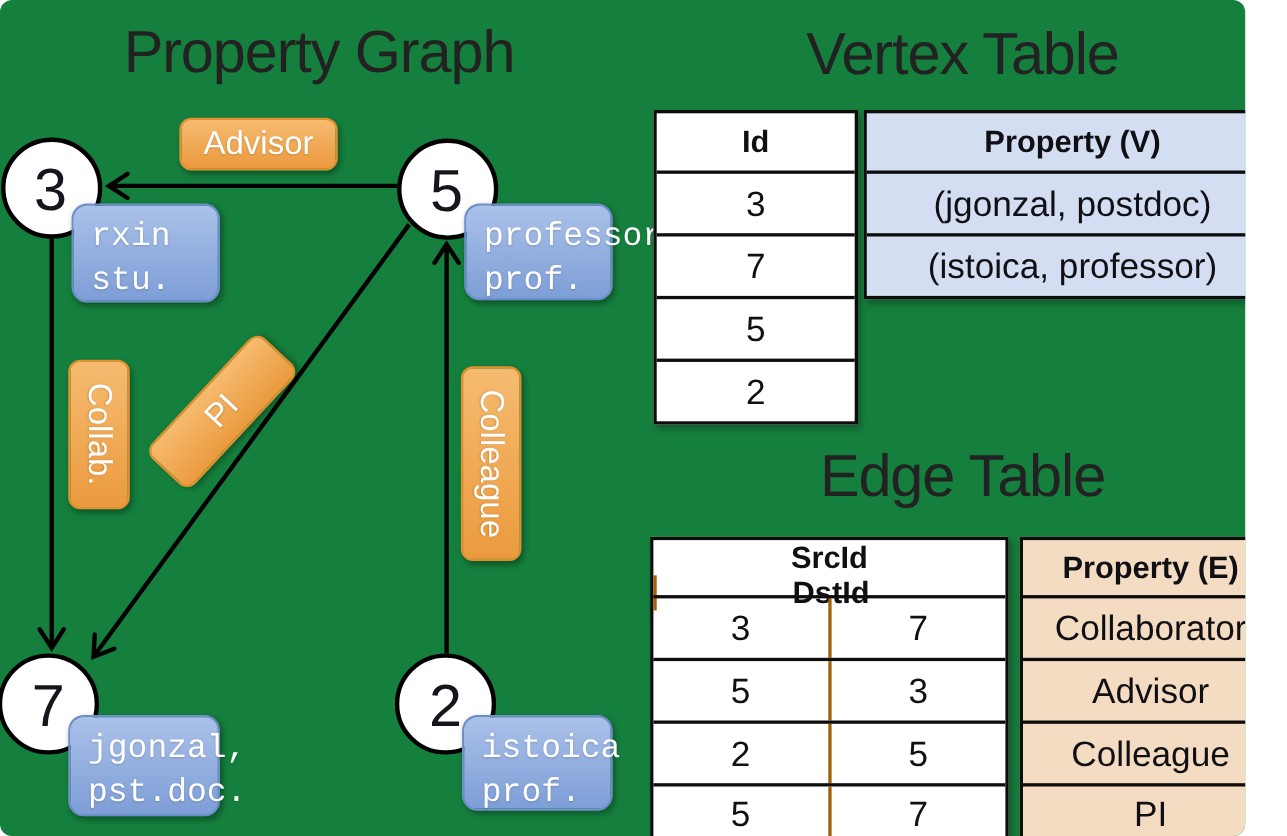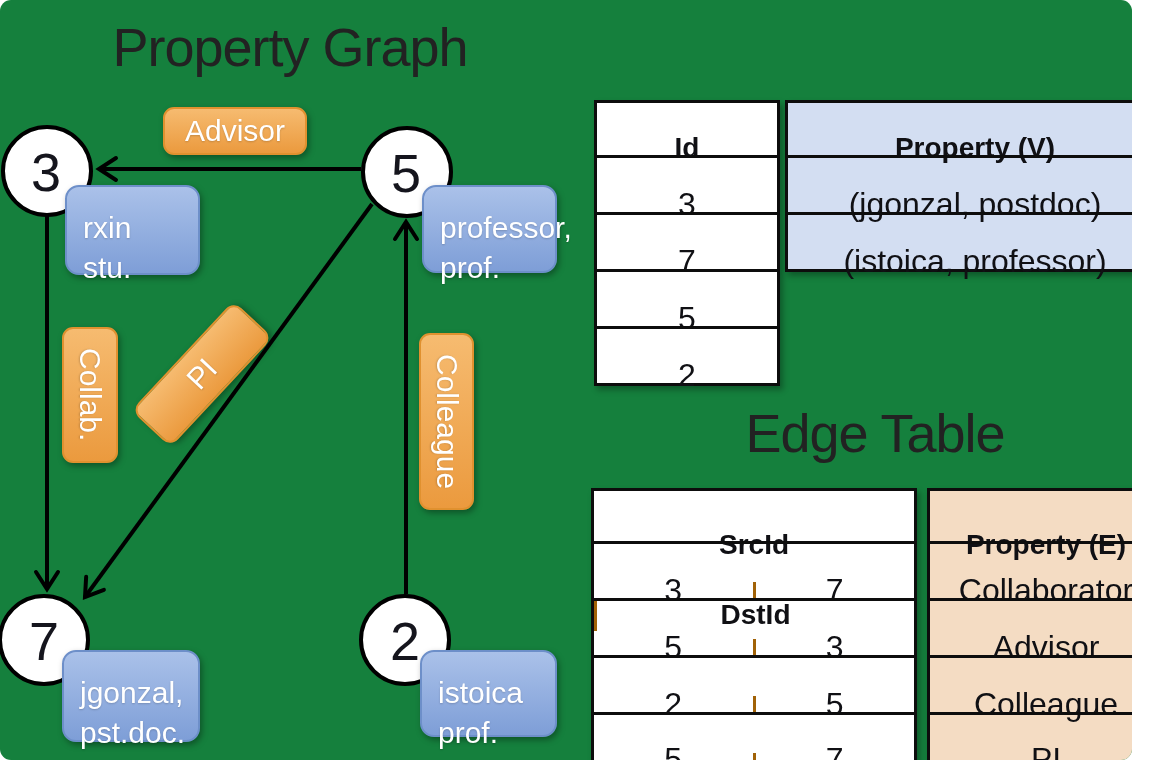--- a/index.html
+++ b/index.html
@@ -27,54 +27,55 @@
     border:2px solid #e0912f; box-shadow:2px 3px 6px rgba(0,0,0,0.35);
     color:#fff; font-size:30px; text-shadow:0 1px 2px rgba(0,0,0,0.18); white-space:nowrap;
   }
   .vert-text { writing-mode:vertical-rl; }
   .pi-rot { transform:rotate(-47deg); }
 
   .bbox {
     position:absolute; box-sizing:border-box; border-radius:14px;
     background:linear-gradient(180deg,#aac1e9 0%,#7e9ed7 100%);
     border:2px solid #6d8fc9; box-shadow:2px 3px 6px rgba(0,0,0,0.35);
-    color:#fff; font-size:30px; line-height:1.33; padding:21px 6px 0 16px;
-    text-shadow:0 1px 2px rgba(0,0,0,0.18); white-space:nowrap;
+    color:#fff; font-size:30px; line-height:1.33; padding:10px 6px 0 16px;
+    text-shadow:0 1px 2px rgba(0,0,0,0.18); white-space:nowrap;font-family:Liberation Mono, monospace;
   }
 
   .tgroup { position:absolute; }
   .sub {
     position:absolute; box-sizing:border-box; border:3px solid #0d0d0d;
     background:#fff; box-shadow:3px 4px 6px rgba(0,0,0,0.3);
     display:flex; flex-direction:column;
   }
   .sub.bluefill { background:#d3def2; }
   .sub.tanfill  { background:#f4dcc3; }
   .trow { display:flex; border-top:3px solid #0d0d0d; }
   .trow:first-child { border-top:none; }
   .tcell {
     flex:1; display:flex; align-items:center; justify-content:center;
-    color:#101014; font-size:32px; white-space:nowrap;margin-top:38px;
+    color:#101014; font-size:32px; white-space:nowrap;
   }
   .tcell.hd { font-weight:bold; font-size:28px; }
   .tcell + .tcell { border-left:3px solid #a16207; }
   
   .vtg .trow { height:54px; }
   .vtg .trow:first-child { height:52px; }
   
   .etg .trow { height:54px; }
   .etg .trow:first-child { height:50px;flex-direction:column; }
   .etg .trow:last-child { height:50px; }
 </style>
 </head>
 <body>
 
 <div class="canvas">
 
   <div class="title pg-title">Property Graph</div>
+  <div class="title vt-title">Vertex Table</div>
   <div class="title et-title">Edge Table</div>
 
   <svg class="graph-svg" width="585" height="760" viewBox="0 0 585 760">
     <defs>
       <marker id="arr" markerUnits="userSpaceOnUse" markerWidth="40" markerHeight="40" viewBox="-30 -20 40 40" refX="0" refY="0" orient="auto">
         <path d="M -17,-11 L 0,0 L -17,11" fill="none" stroke="#000" stroke-width="4" stroke-linecap="round"></path>
       </marker>
     </defs>
     <line x1="361" y1="169" x2="99" y2="169" marker-end="url(#arr)"></line>
     <line x1="47" y1="215" x2="47" y2="589" marker-end="url(#arr)"></line>

